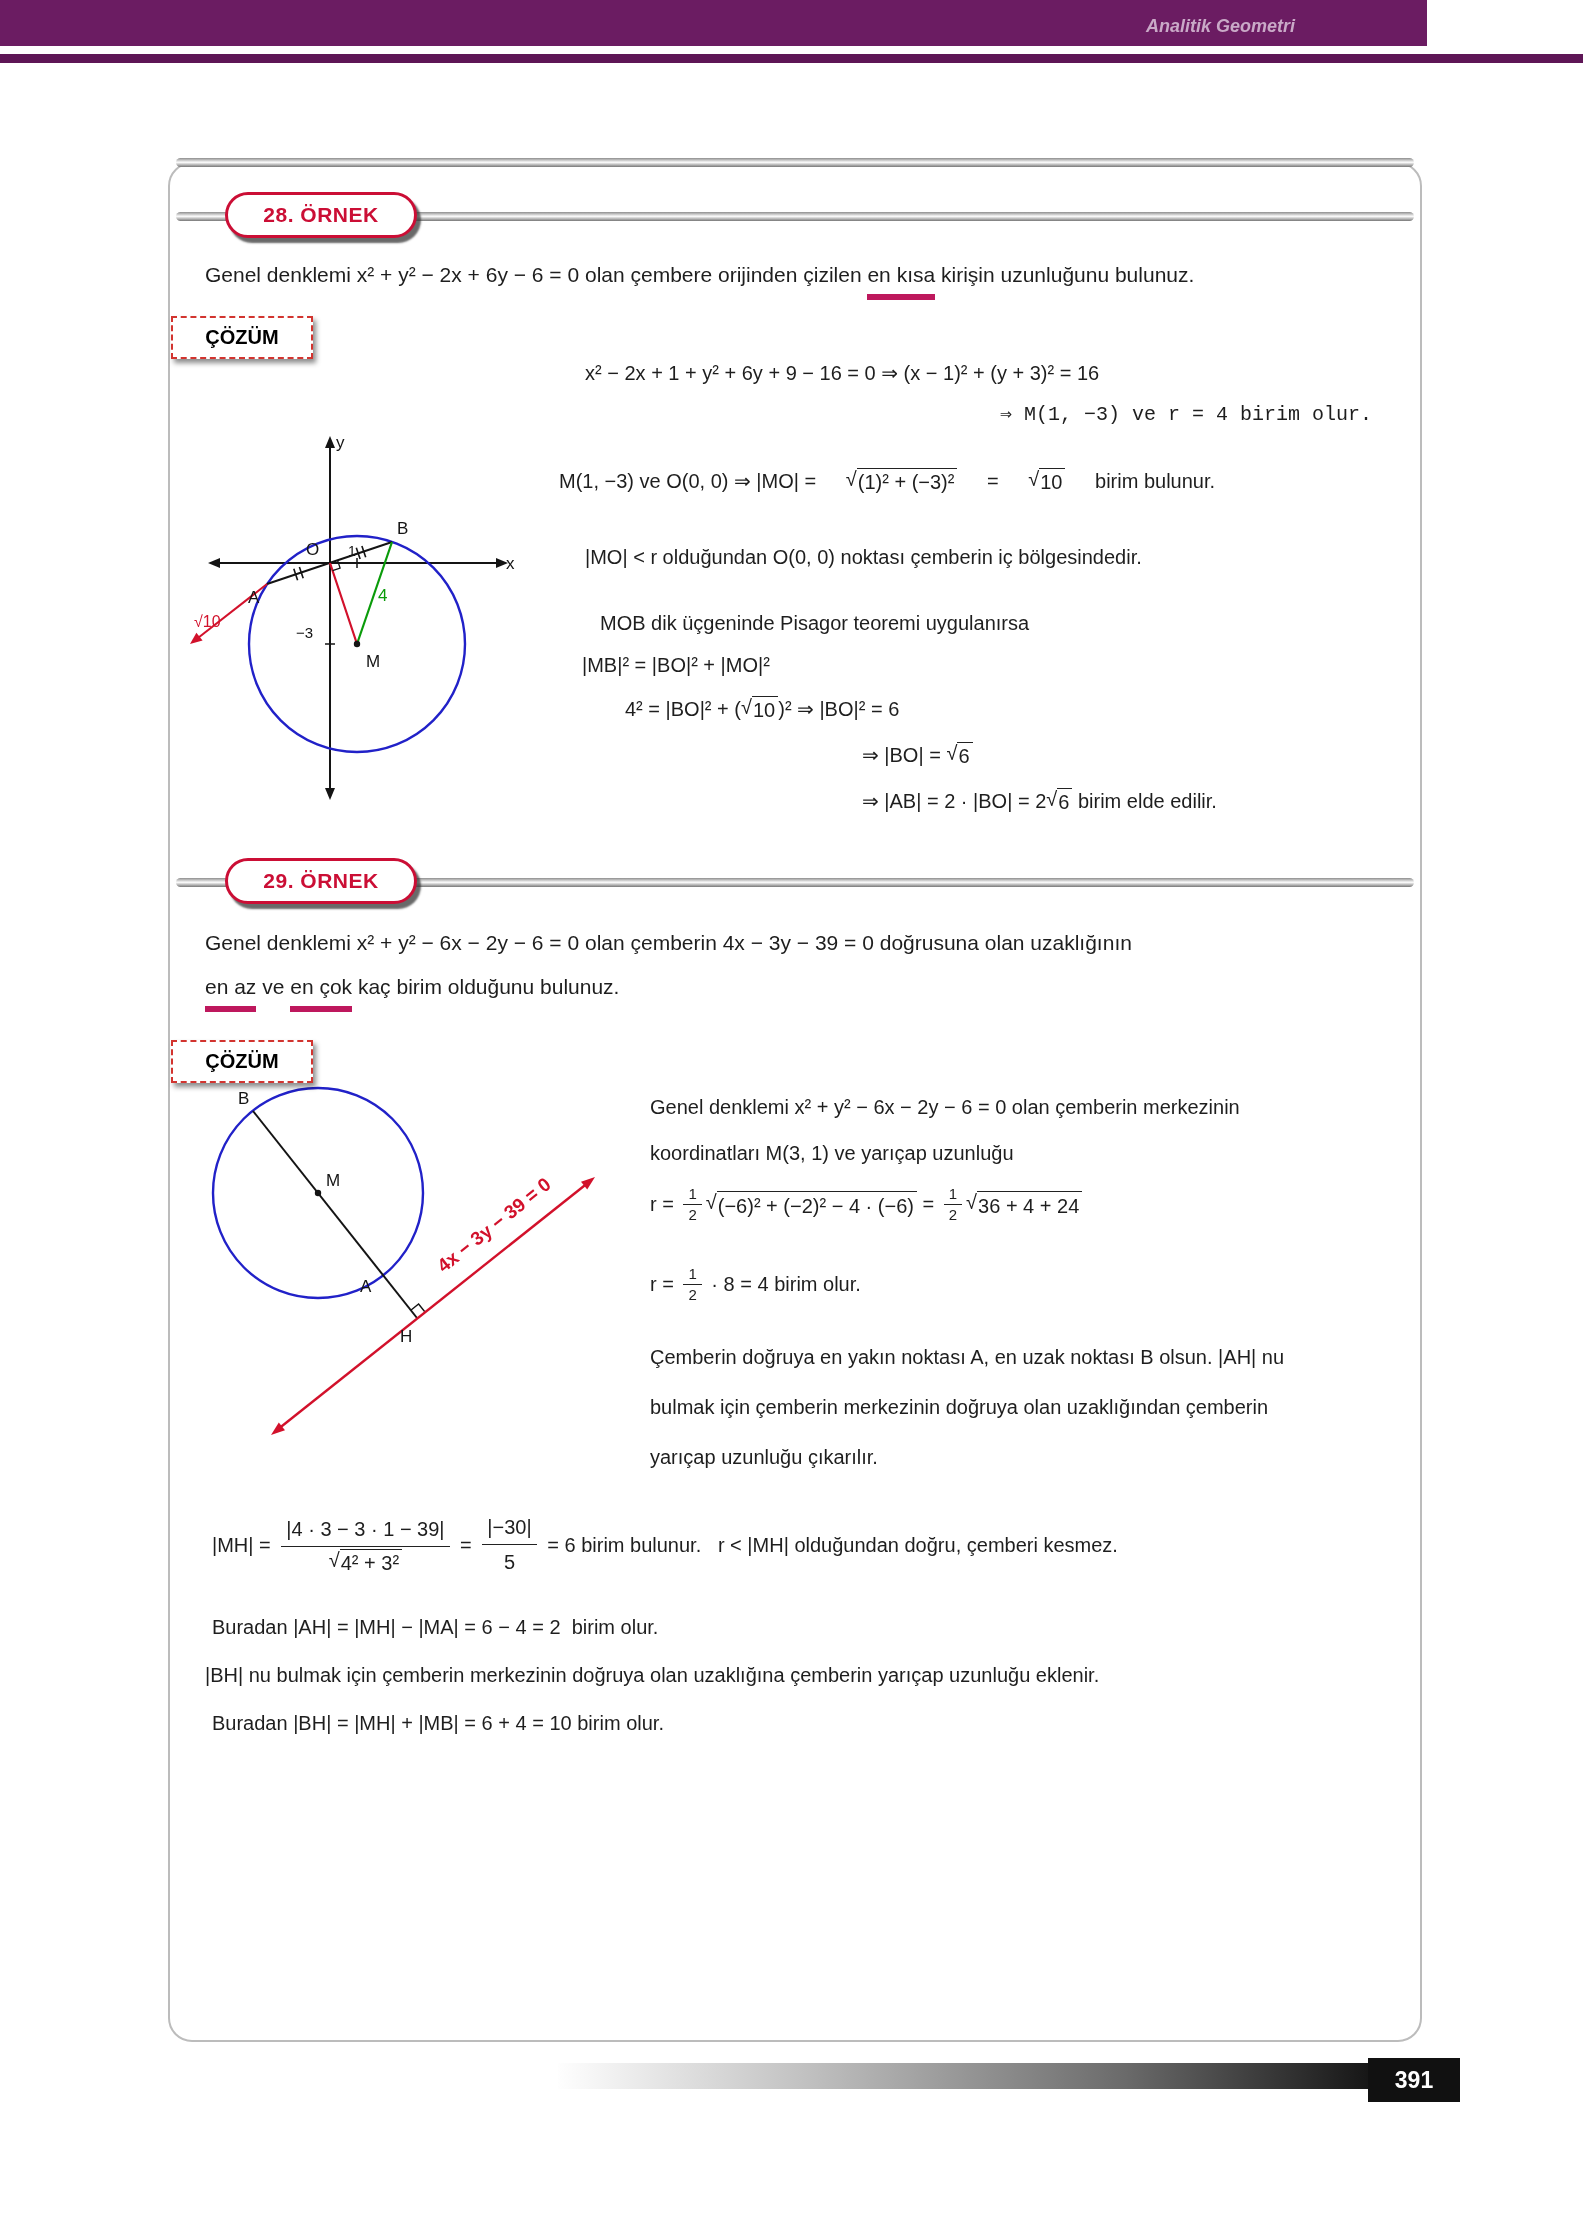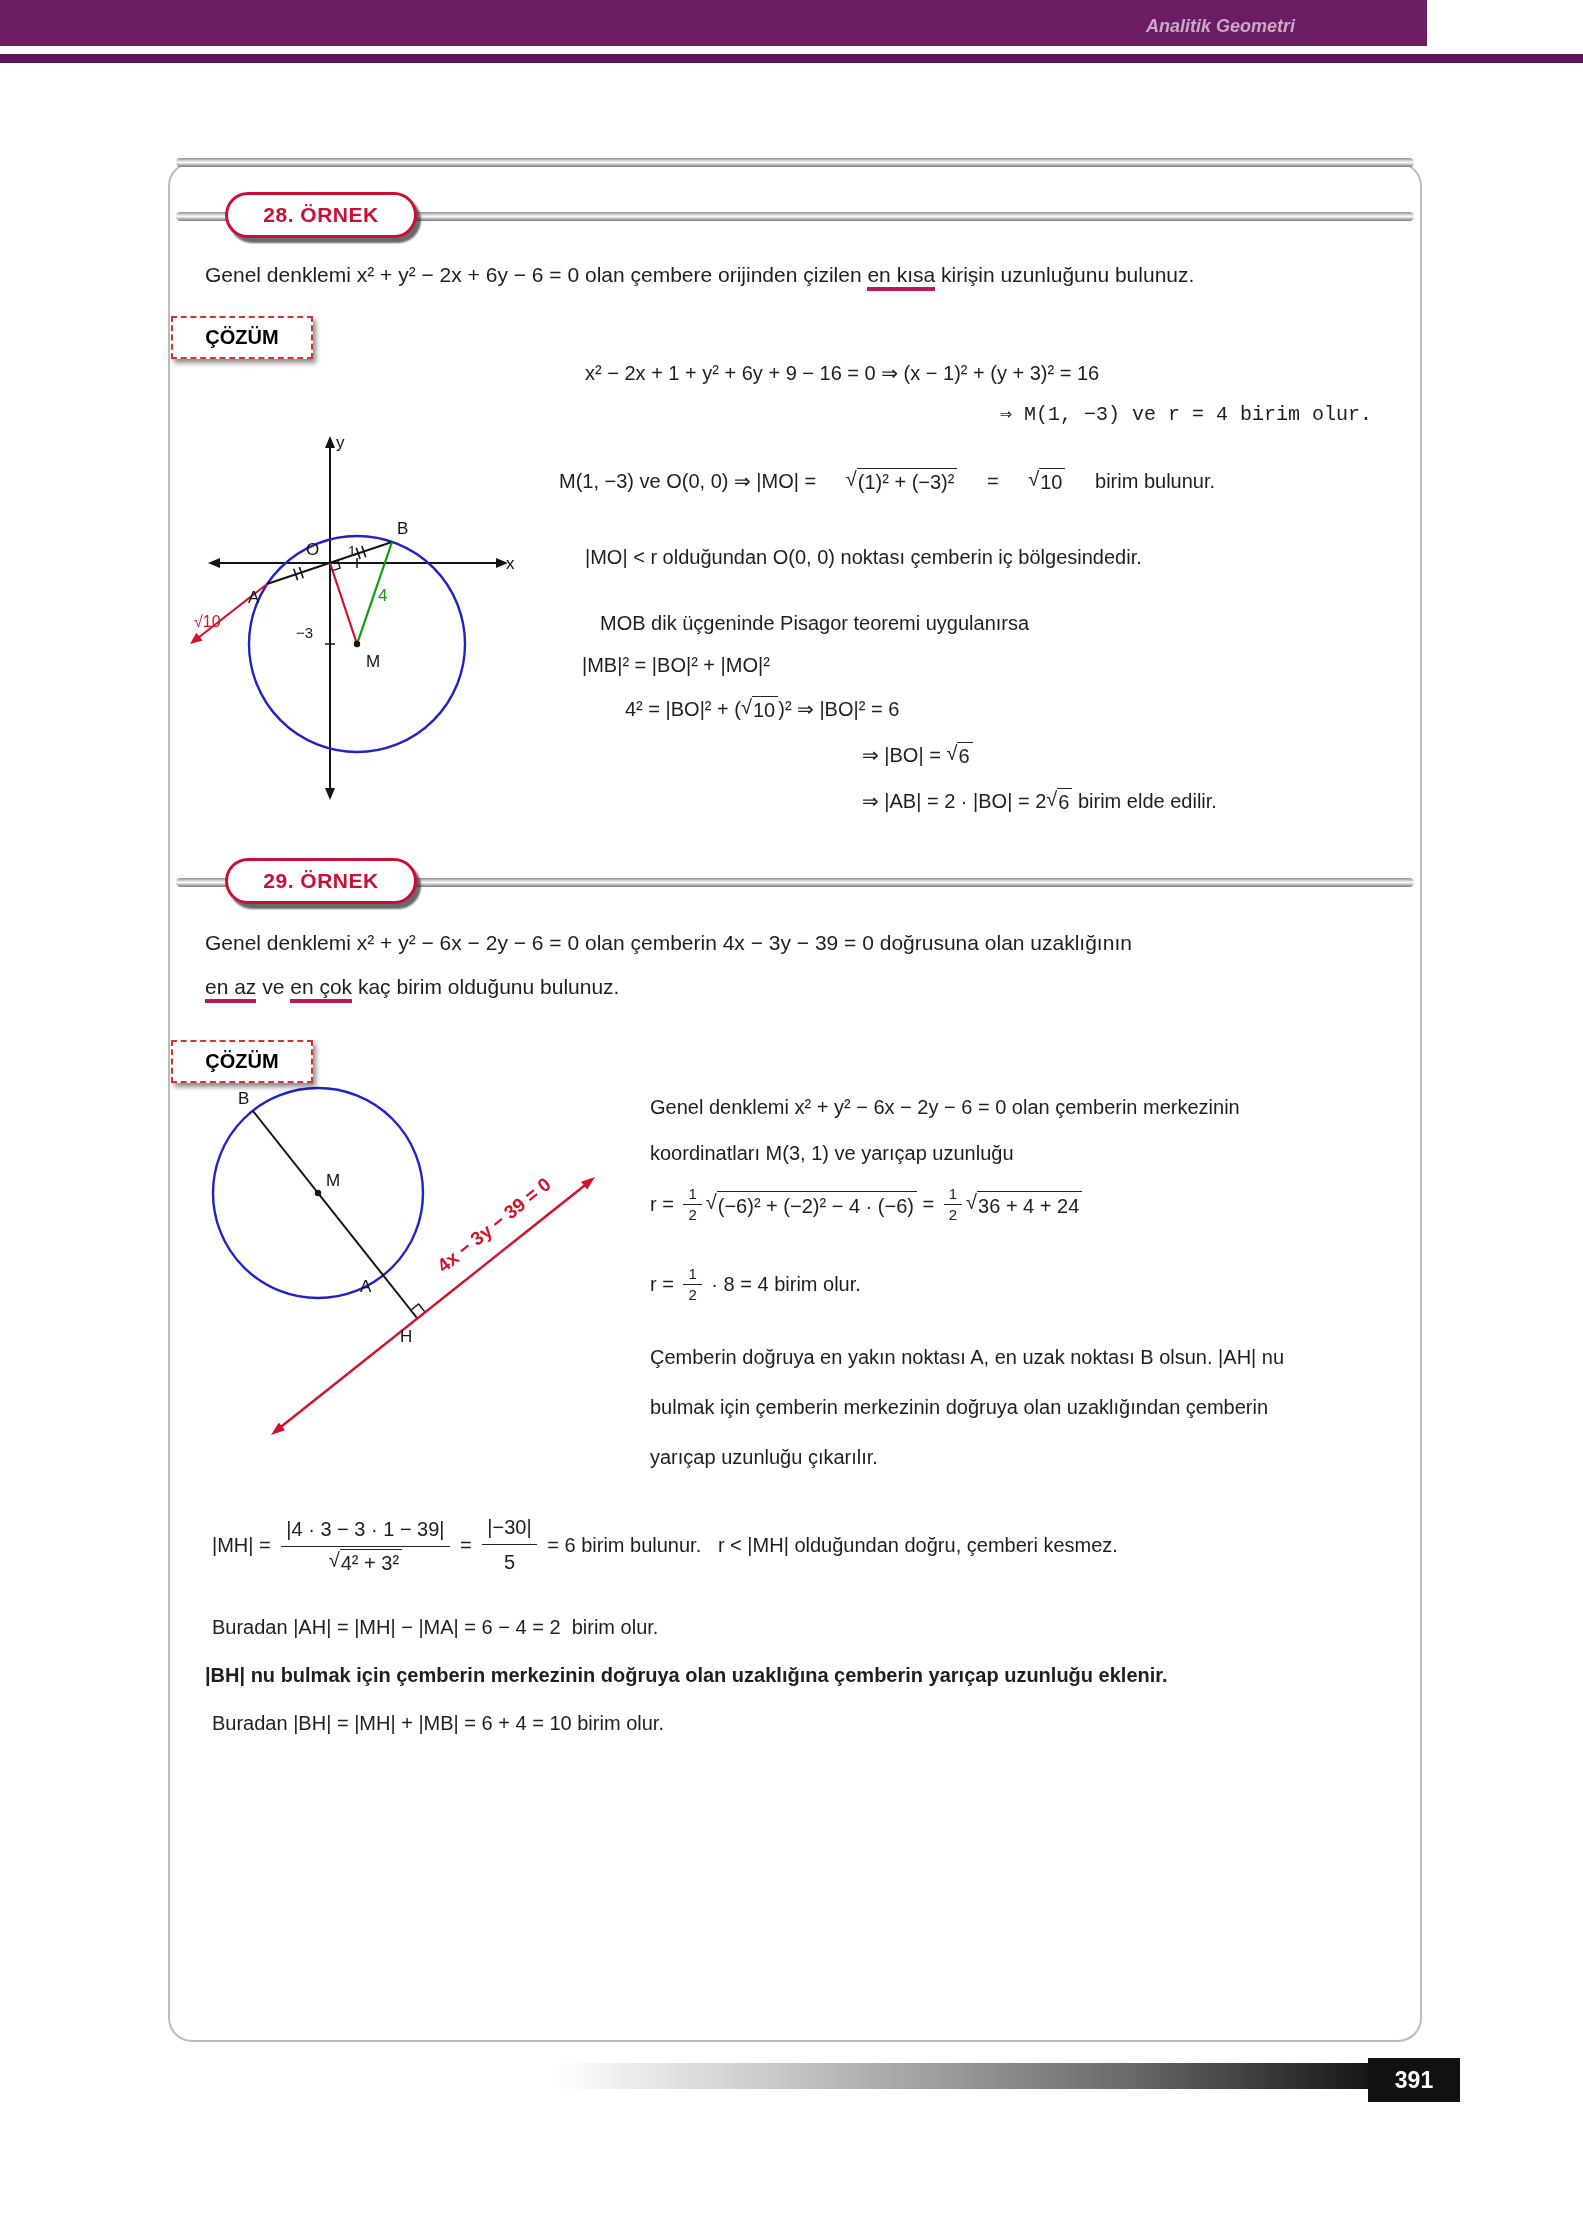--- a/index.html
+++ b/index.html
@@ -23,21 +23,21 @@
     box-shadow:4px 5px 2px rgba(55,55,55,.75);}
   .cozum{position:absolute;z-index:3;width:142px;text-align:center;background:#fff;
     border:2px dashed #d2342f;padding:8px 0;color:#000000;font-weight:bold;font-size:20px;
     box-shadow:3px 4px 5px rgba(0,0,0,.45);}
 
   
   .line{position:absolute;font-size:20px;line-height:30px;color:#1e1e1e;white-space:pre;}
   .problem{font-size:21px;}
   .mrow{display:flex;align-items:center;}
   .mrow>span{white-space:pre;}
-  .ul{border-bottom:4px solid #be185d;padding-bottom:1px;}
+  .ul{border-bottom:6px solid #be185d;padding-bottom:8px;}
 
   
   .frac{display:inline-flex;flex-direction:column;align-items:center;margin:0 5px;}
   .frac .num{border-bottom:1.8px solid #222;padding:0 5px 2px;}
   .frac .den{padding-top:2px;display:flex;justify-content:center;}
   .frac.small{font-size:15px;line-height:1.05;margin:0 4px;}
   .rt{display:inline-flex;align-items:flex-start;}
   .rt .sign{line-height:1.15;}
   .rt .rad{border-top:1.8px solid #222;padding:2.5px 3px 0 1px;line-height:1.15;}
 
@@ -183,19 +183,19 @@
 
   <div class="line" style="left:650px;top:1342px;">Çemberin doğruya en yakın noktası A, en uzak noktası B olsun. |AH| nu</div>
   <div class="line" style="left:650px;top:1392px;">bulmak için çemberin merkezinin doğruya olan uzaklığından çemberin</div>
   <div class="line" style="left:650px;top:1442px;">yarıçap uzunluğu çıkarılır.</div>
 
   <div class="line mrow" style="left:212px;top:1512px;">
     <span>|MH| = </span><span class="frac"><span class="num">|4 · 3 − 3 · 1 − 39|</span><span class="den"><span class="rt"><span class="sign">√</span><span class="rad">4² + 3²</span></span></span></span><span> = </span><span class="frac"><span class="num">|−30|</span><span class="den">5</span></span><span> = 6 birim bulunur.   r &lt; |MH| olduğundan doğru, çemberi kesmez.</span>
   </div>
 
   <div class="line" style="left:212px;top:1612px;">Buradan |AH| = |MH| − |MA| = 6 − 4 = 2  birim olur.</div>
-  <div class="line" style="left:205px;top:1660px;font-weight:bold;">|BH| nu bulmak için çemberin merkezinin doğruya olan uzaklığına çemberin yarıçap uzunluğu eklenir.</div>
+  <div class="line" style="left:205px;top:1660px;">|BH| nu bulmak için çemberin merkezinin doğruya olan uzaklığına çemberin yarıçap uzunluğu eklenir.</div>
   <div class="line" style="left:212px;top:1708px;">Buradan |BH| = |MH| + |MB| = 6 + 4 = 10 birim olur.</div>
 
   <div class="footer-bar"></div>
   <div class="page-num">391</div>
 
 </div>
 
 </body></html>

